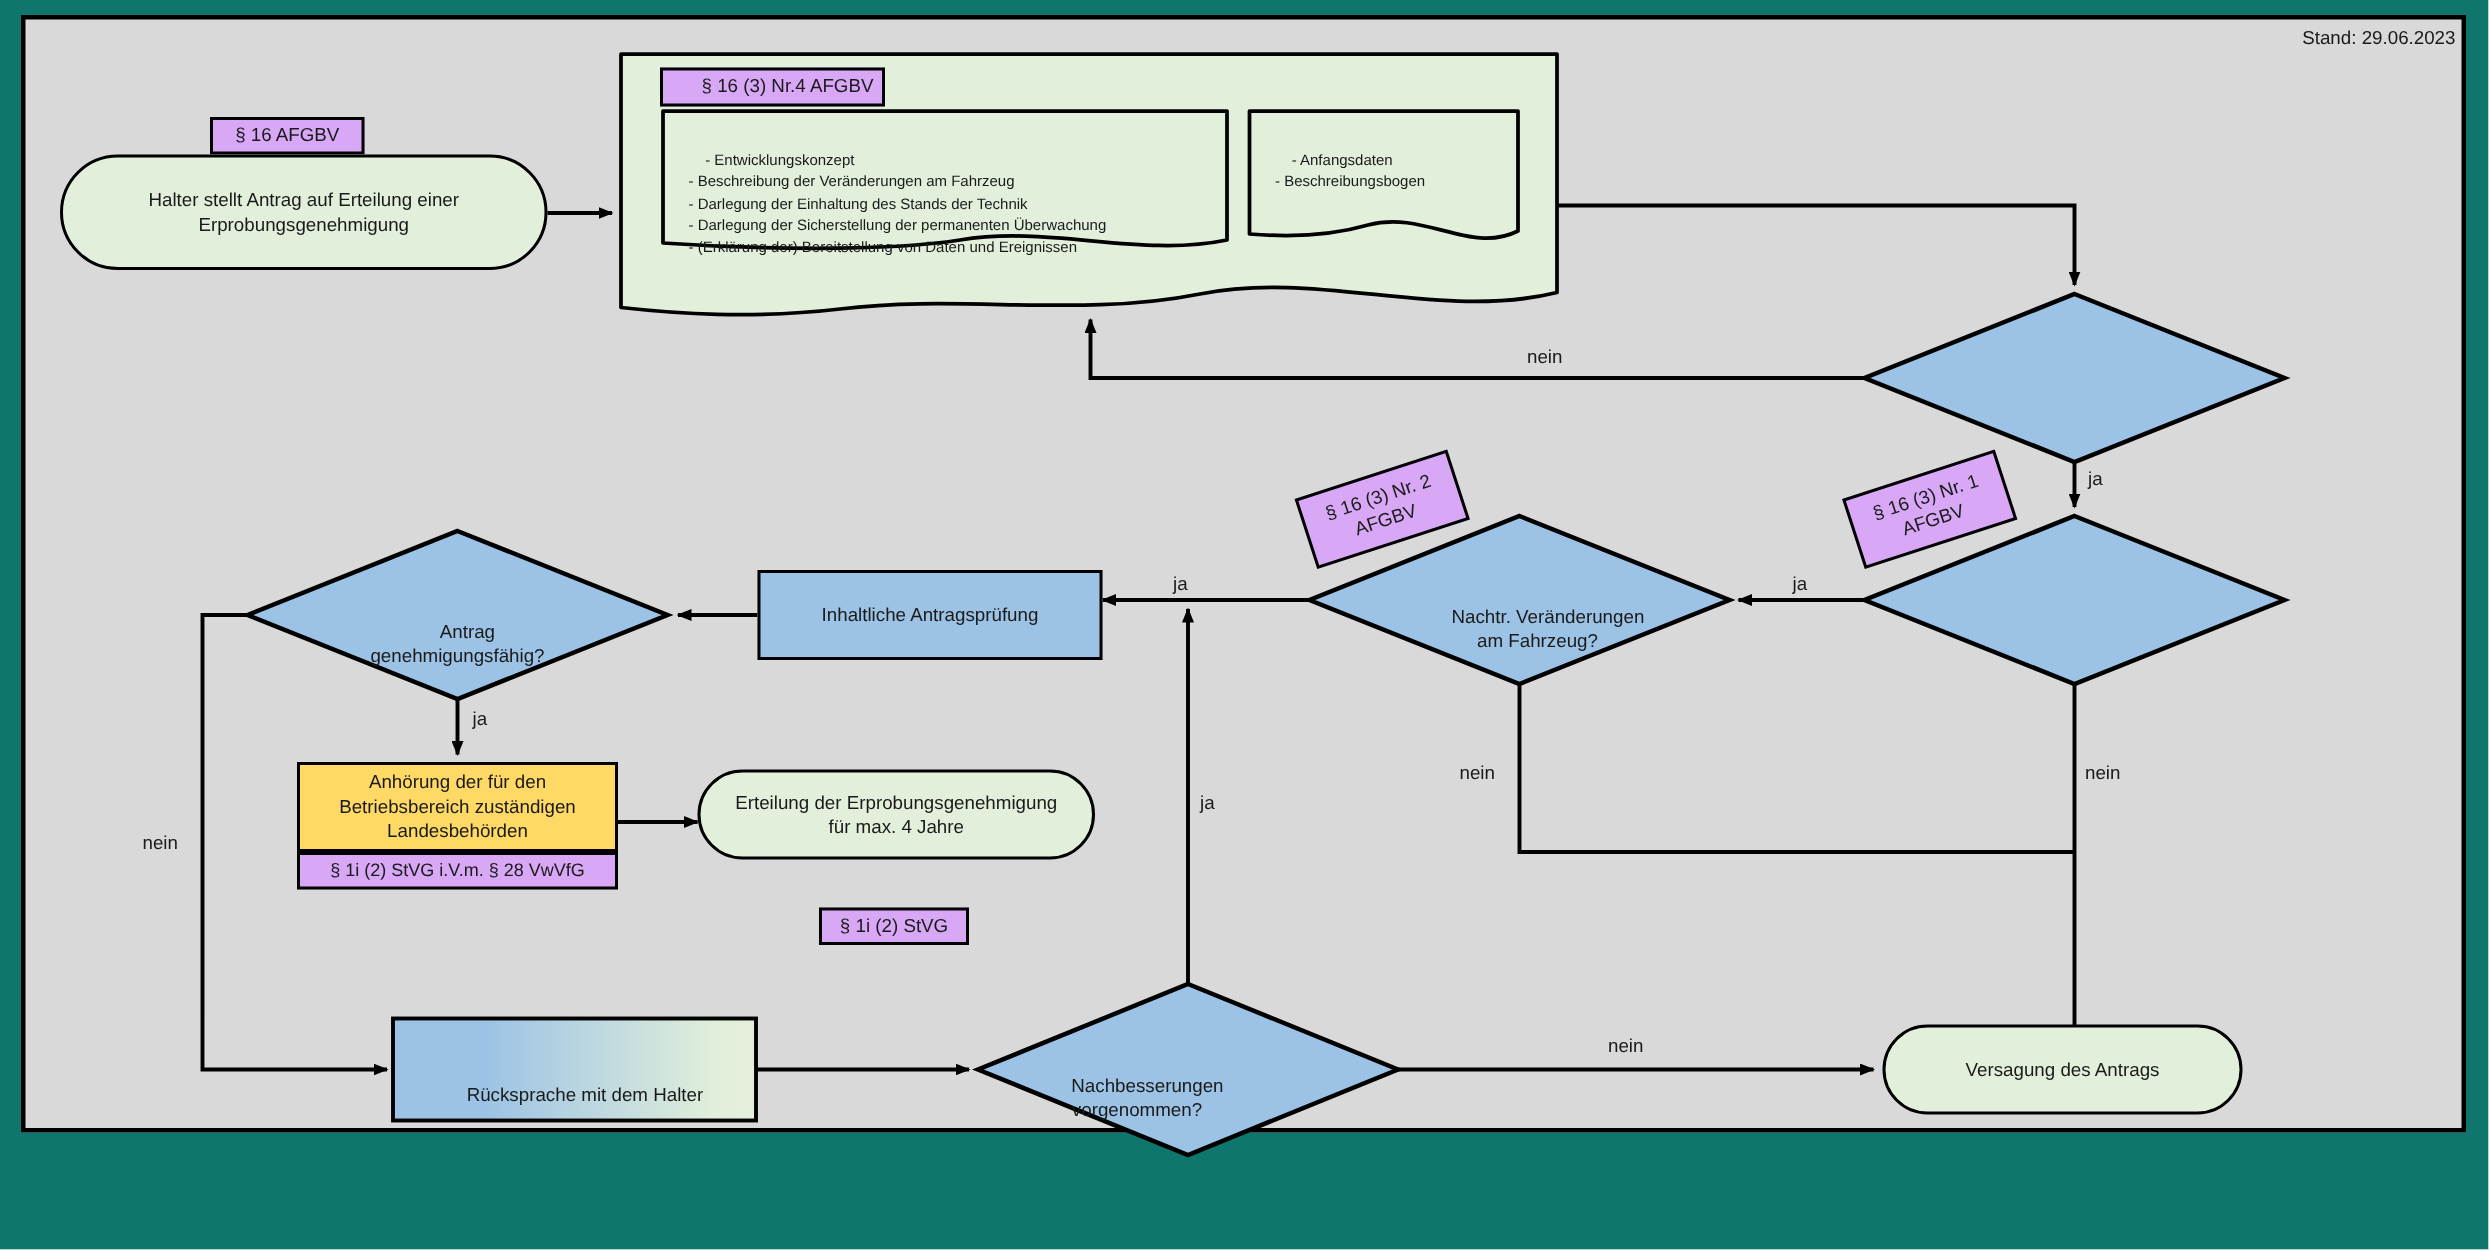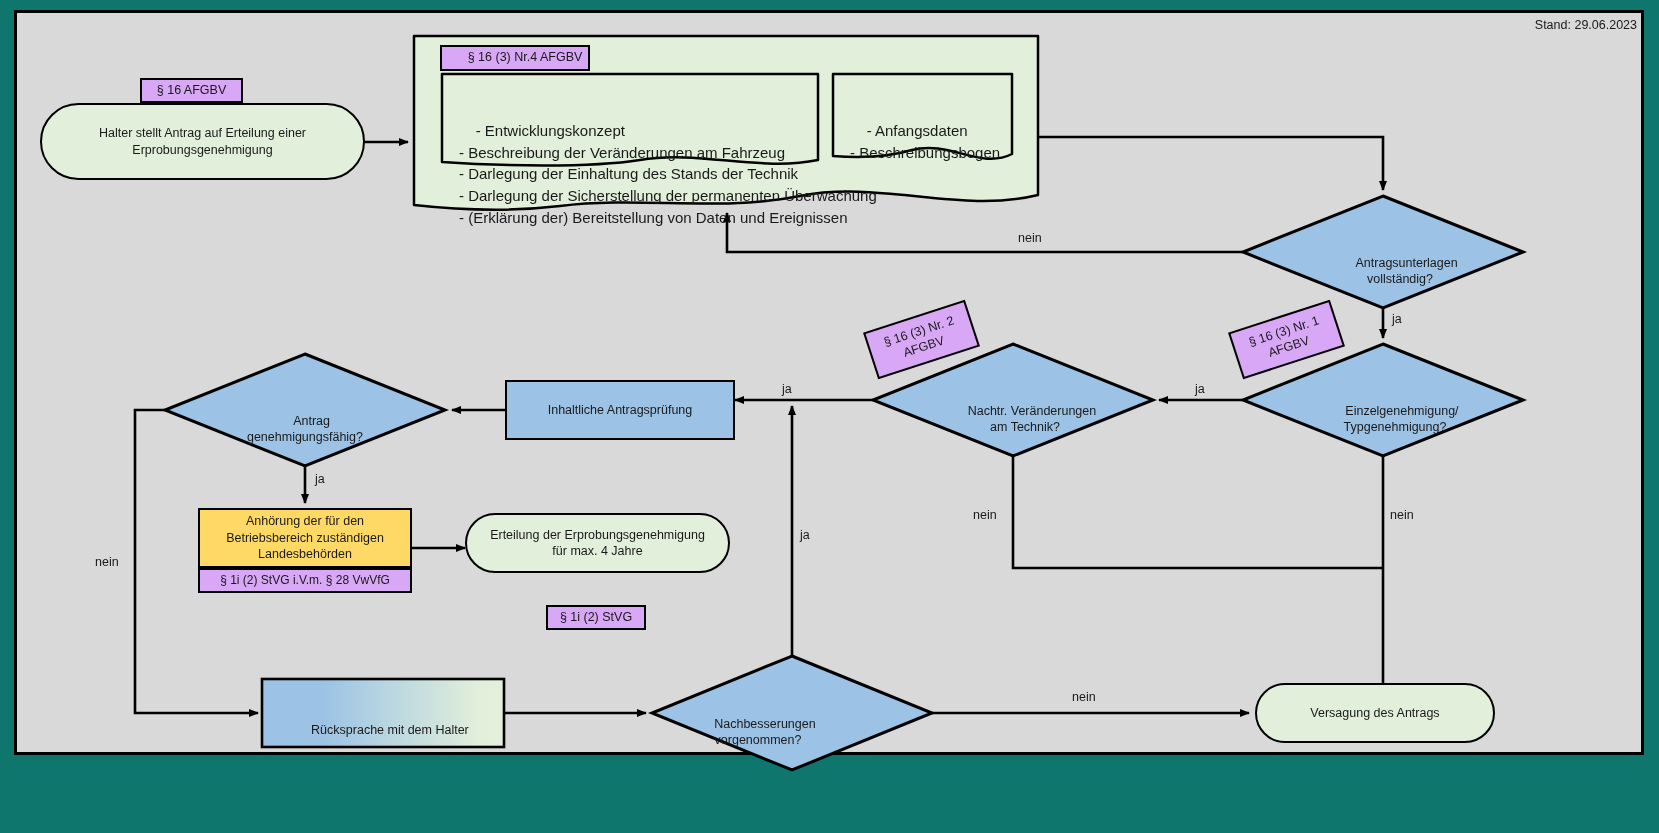--- a/index.html
+++ b/index.html
@@ -11,22 +11,22 @@
   .node{position:absolute;box-sizing:border-box;display:flex;align-items:center;justify-content:center;
         text-align:center;color:#1a1a1a;font-size:12.5px;line-height:1.32;z-index:5;}
   .term{border:2.5px solid #000;background:#e2efda;border-radius:999px;}
   .proc{border:2.5px solid #000;background:#9cc3e5;}
   .proc-orange{border:2.5px solid #000;background:#ffd966;}
 
   .tag{position:absolute;box-sizing:border-box;background:#d8a7f5;border:2px solid #000;
        color:#1a1a1a;font-size:12.5px;display:flex;align-items:center;justify-content:center;
        text-align:center;line-height:1.25;z-index:8;}
   .tag-rot{transform:rotate(-18deg);transform-origin:center center;}
-  .doc-inner{position:absolute;box-sizing:border-box;font-size:15px;color:#1a1a1a;
-             line-height:1.45;white-space:pre;z-index:7;padding:22px 0 0 14px;}
+  .doc-inner{position:absolute;box-sizing:border-box;font-size:10px;color:#1a1a1a;
+             line-height:1.45;white-space:pre;z-index:7;padding:10px 0 0 14px;}
 
   .dlabel{position:absolute;font-size:12.5px;color:#1a1a1a;z-index:9;white-space:nowrap;}
   .dtext{position:absolute;font-size:12.5px;color:#1a1a1a;z-index:9;text-align:center;line-height:1.32;white-space:pre;}
 
   .stand{position:absolute;right:22px;top:18px;font-size:12.5px;color:#1a1a1a;z-index:10;white-space:nowrap;}
 </style>
 </head>
 <body>
 
 <div id="page">
@@ -112,37 +112,29 @@
 - Beschreibung der Veränderungen am Fahrzeug
 - Darlegung der Einhaltung des Stands der Technik
 - Darlegung der Sicherstellung der permanenten Überwachung
 - (Erklärung der) Bereitstellung von Daten und Ereignissen</span>
   </div>
   <div class="doc-inner" style="left:836px;top:76px;width:176px;">
     <span>- Anfangsdaten
 - Beschreibungsbogen</span>
   </div>
 
-  <div class="dtext" style="left:1310px;top:238px;width:180px;">
-    <span>Antragsunterlagen
-vollständig?</span>
-  </div>
-
-  <div class="dtext" style="left:1300px;top:386px;width:190px;">
-    <span>Einzelgenehmigung/
-Typgenehmigung?</span>
-  </div>
+
   <div class="tag tag-rot" style="left:1233px;top:315px;width:107px;height:49px;">
     <span style="white-space:pre-line;">§ 16 (3) Nr. 1
 AFGBV</span>
   </div>
 
   <div class="dtext" style="left:930px;top:386px;width:190px;">
     <span>Nachtr. Veränderungen
-am Technik?</span>
+am Fahrzeug?</span>
   </div>
   <div class="tag tag-rot" style="left:868px;top:315px;width:107px;height:49px;">
     <span style="white-space:pre-line;">§ 16 (3) Nr. 2
 AFGBV</span>
   </div>
 
   <div class="node proc" style="left:505px;top:380px;width:230px;height:60px;">
     <span>Inhaltliche Antragsprüfung</span>
   </div>
 

